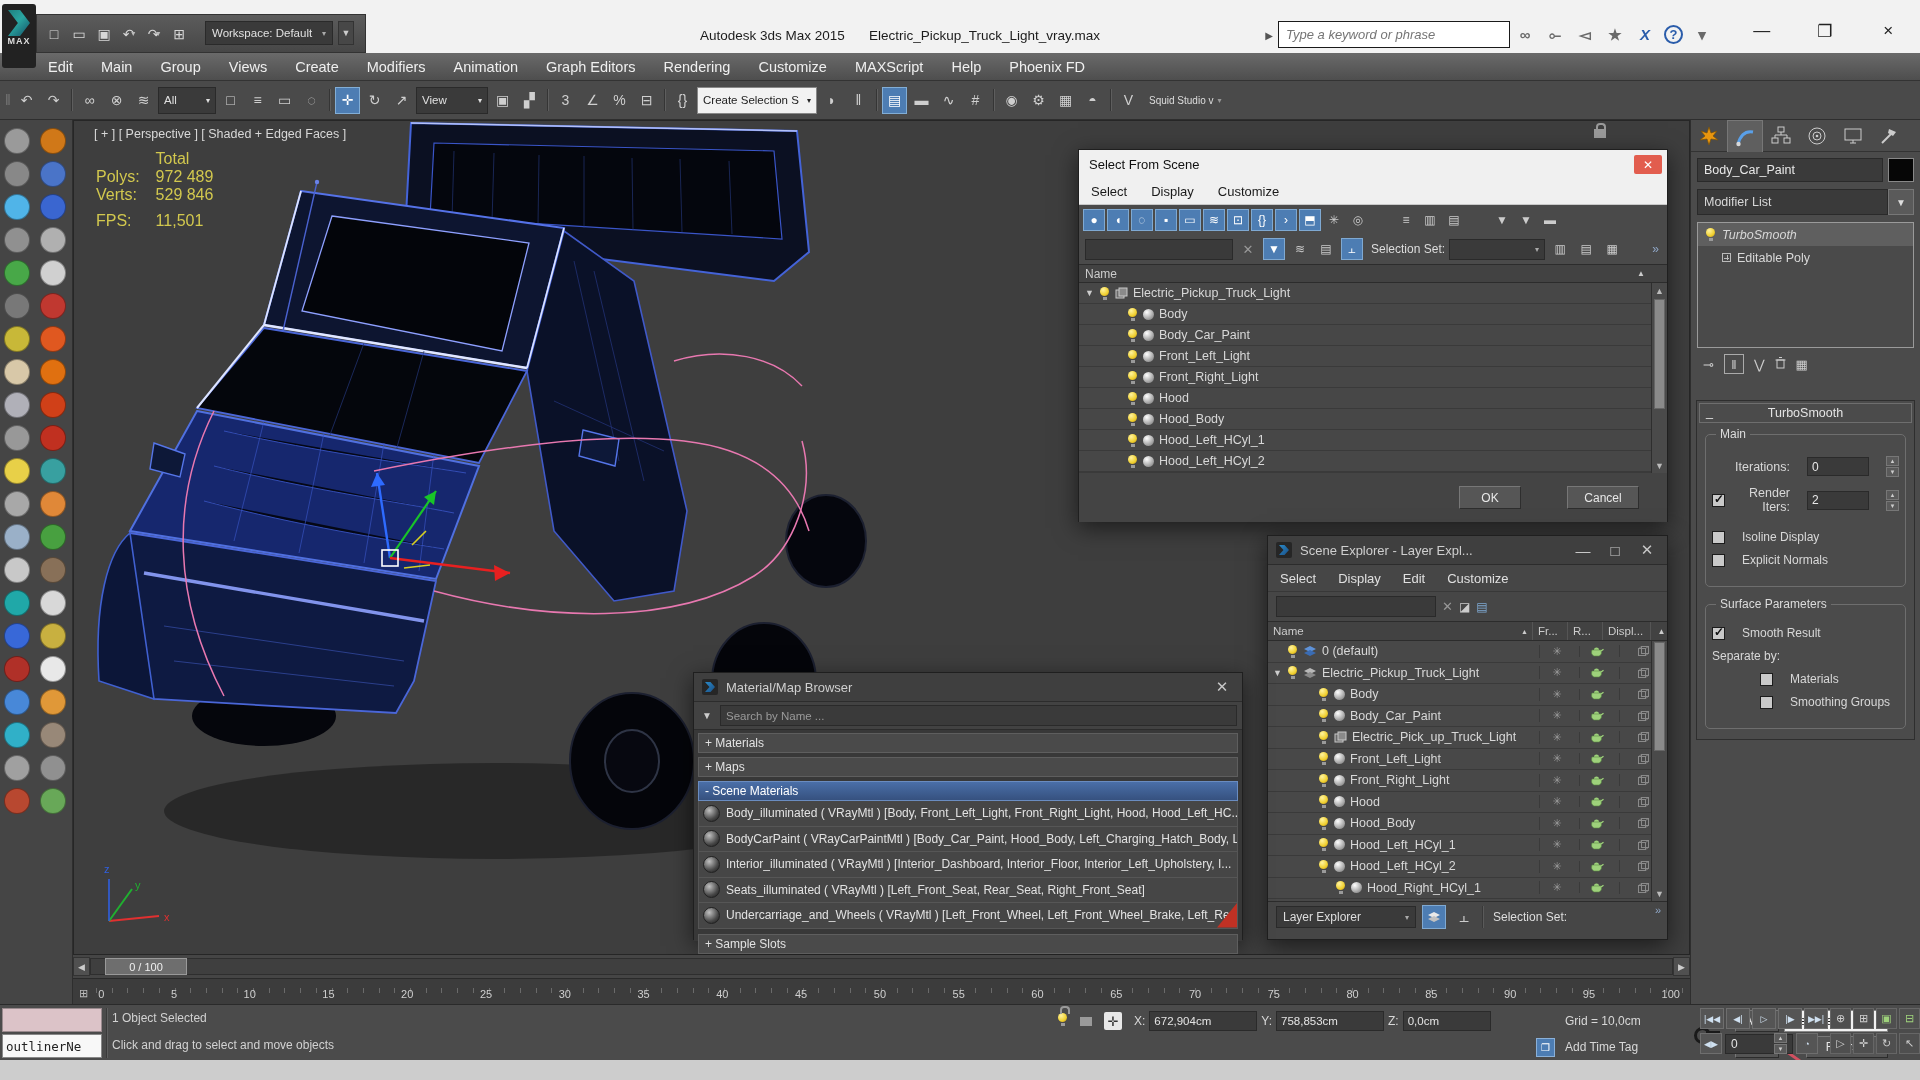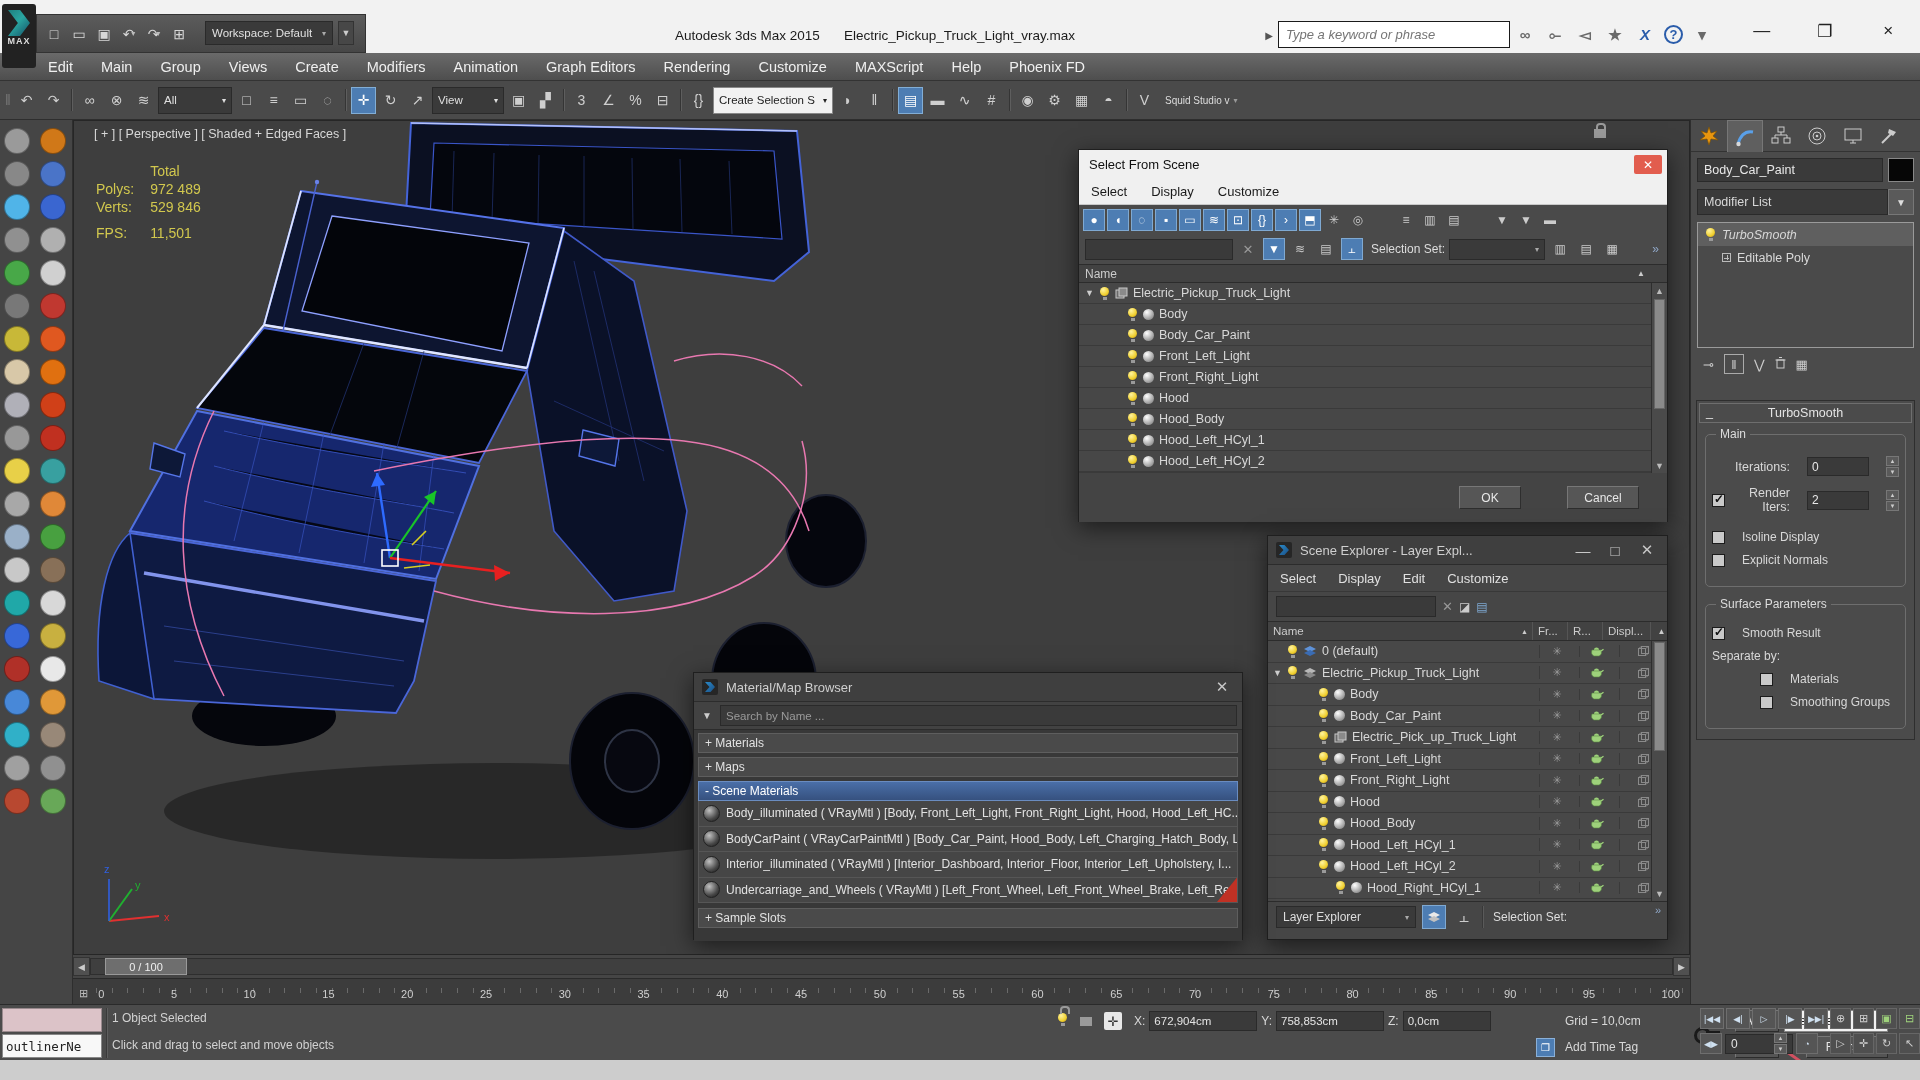--- a/index.html
+++ b/index.html
@@ -17,21 +17,21 @@
     clip-path:polygon(0 0,55% 0,100% 50%,55% 100%,0 100%,45% 50%); }
   .max-logo .lgt { color:#ddd; font-size:9px; font-weight:bold; letter-spacing:1px; }
   .qat { top:14px; left:36px; width:330px; height:39px; background:linear-gradient(#5c5c5c,#474747);
     border:1px solid #333; display:flex; align-items:center; padding:0 6px; gap:3px; }
   .qat .qi { width:22px; height:22px; display:flex; align-items:center; justify-content:center;
     color:#d8d8d8; font-size:14px; }
   .qat .qdd { font-size:8px; color:#bbb; margin-left:-3px; }
   .workspace { height:24px; width:128px; background:#3a3a3a; border:1px solid #2a2a2a;
     color:#e0e0e0; font-size:11.5px; display:flex; align-items:center; padding:0 6px; justify-content:space-between; }
   .ws-btn { width:16px; height:24px; color:#ccc; font-size:9px; display:flex; align-items:center; justify-content:center; }
-  .title-text { top:28px; left:495px; width:760px; display:flex; gap:24px; justify-content:center;
+  .title-text { top:28px; left:520px; width:760px; display:flex; gap:24px; justify-content:center;
     font-size:13.5px; color:#1c1c1c; }
   .srch-arrow { top:22px; left:1262px; width:14px; height:26px; color:#555; font-size:10px;
     display:flex; align-items:center; justify-content:center; }
   .search-box { top:21px; left:1278px; width:232px; height:27px; background:#fff; border:1px solid #1a1a1a; }
   .search-box input { width:100%; height:100%; border:none; outline:none; font-style:italic;
     color:#888; font-size:13px; padding:0 7px; font-family:"Liberation Sans",sans-serif; background:transparent; }
   .util-icons { top:21px; left:1514px; height:27px; display:flex; align-items:center; gap:8px; }
   .uic { width:22px; height:22px; display:flex; align-items:center; justify-content:center;
     color:#6a6a6a; font-size:15px; font-weight:bold; }
   .uic.xblue { color:#2a5caa; font-style:italic; }
@@ -62,21 +62,21 @@
 
   
   .leftstrip { top:120px; left:0; width:73px; height:884px; background:#454545; border-right:1px solid #2e2e2e;
     display:grid; grid-template-columns:30px 30px; gap:7px 6px; padding:8px 0 0 4px; align-content:start; }
   .ls-ic { width:26px; height:26px; border-radius:50%; border:1px solid rgba(0,0,0,.35); }
 
   
   .viewport { top:120px; left:73px; width:1617px; height:835px; background:#3e3e3e; overflow:hidden;
     border:1px solid #262626; }
   .vp-label { position:absolute; top:6px; left:20px; color:#d8d8d8; font-size:12.5px; }
-  .vp-stats { position:absolute; top:40px; left:20px; color:#d2c84e; font-size:14px; line-height:16px; }
+  .vp-stats { position:absolute; top:28px; left:20px; color:#d2c84e; font-size:16px; line-height:16px; }
   .vp-stats table td { padding:0 4px 0 0; }
   .vp-stats .val { padding-left:10px; }
   .vp-lock { position:absolute; top:8px; left:1520px; width:12px; height:9px; background:#9a9a9a; }
   .vp-lock::before { content:""; position:absolute; top:-6px; left:2px; width:6px; height:6px;
     border:2px solid #9a9a9a; border-bottom:none; border-radius:4px 4px 0 0; }
   .vp-svg { position:absolute; top:0; left:0; }
 
   
   .fwin { position:absolute; border:1px solid #1f1f1f; box-shadow:0 6px 22px rgba(0,0,0,.55); }
   .dk-title { height:29px; background:#3f3f3f; display:flex; align-items:center; padding:0 8px;
@@ -405,21 +405,21 @@
           <span class="tb-dd-label"></span>
 
         </span>
       
         <span class="tb-item">
           <span class="tb-glyph">≋</span>
           <span class="tb-dd-label"></span>
 
         </span>
       
-        <span class="tb-item dd" style="width: 74px;">
+        <span class="tb-item dd" style="width: 58px;">
 
           <span class="tb-dd-label">All</span>
           <span class="tb-dd-arrow">▾</span>
         </span>
       
         <span class="tb-item">
           <span class="tb-glyph">□</span>
           <span class="tb-dd-label"></span>
 
         </span>
@@ -1435,20 +1435,25 @@
             <span>BodyCarPaint ( VRayCarPaintMtl ) [Body_Car_Paint, Hood_Body, Left_Charging_Hatch_Body, Le...</span>
 
           </div>
 
           <div class="mat-row">
             <span class="mthumb"></span>
             <span>Interior_illuminated ( VRayMtl ) [Interior_Dashboard, Interior_Floor, Interior_Left_Upholstery, I...</span>
 
           </div>
 
+          <div class="mat-row">
+            <span class="mthumb"></span>
+            <span>Seats_illuminated  ( VRayMtl )  [Left_Front_Seat, Rear_Seat, Right_Front_Seat]</span>
+
+          </div>
 
           <div class="mat-row flagged">
             <span class="mthumb"></span>
             <span>Undercarriage_and_Wheels  ( VRayMtl )  [Left_Front_Wheel, Left_Front_Wheel_Brake, Left_Rear...</span>
             <span class="flagwedge"></span>
           </div>
         </div>
       <div class="roll-bar" style="margin-top:5px;">+ Sample Slots</div>
     </div>
   </div>

